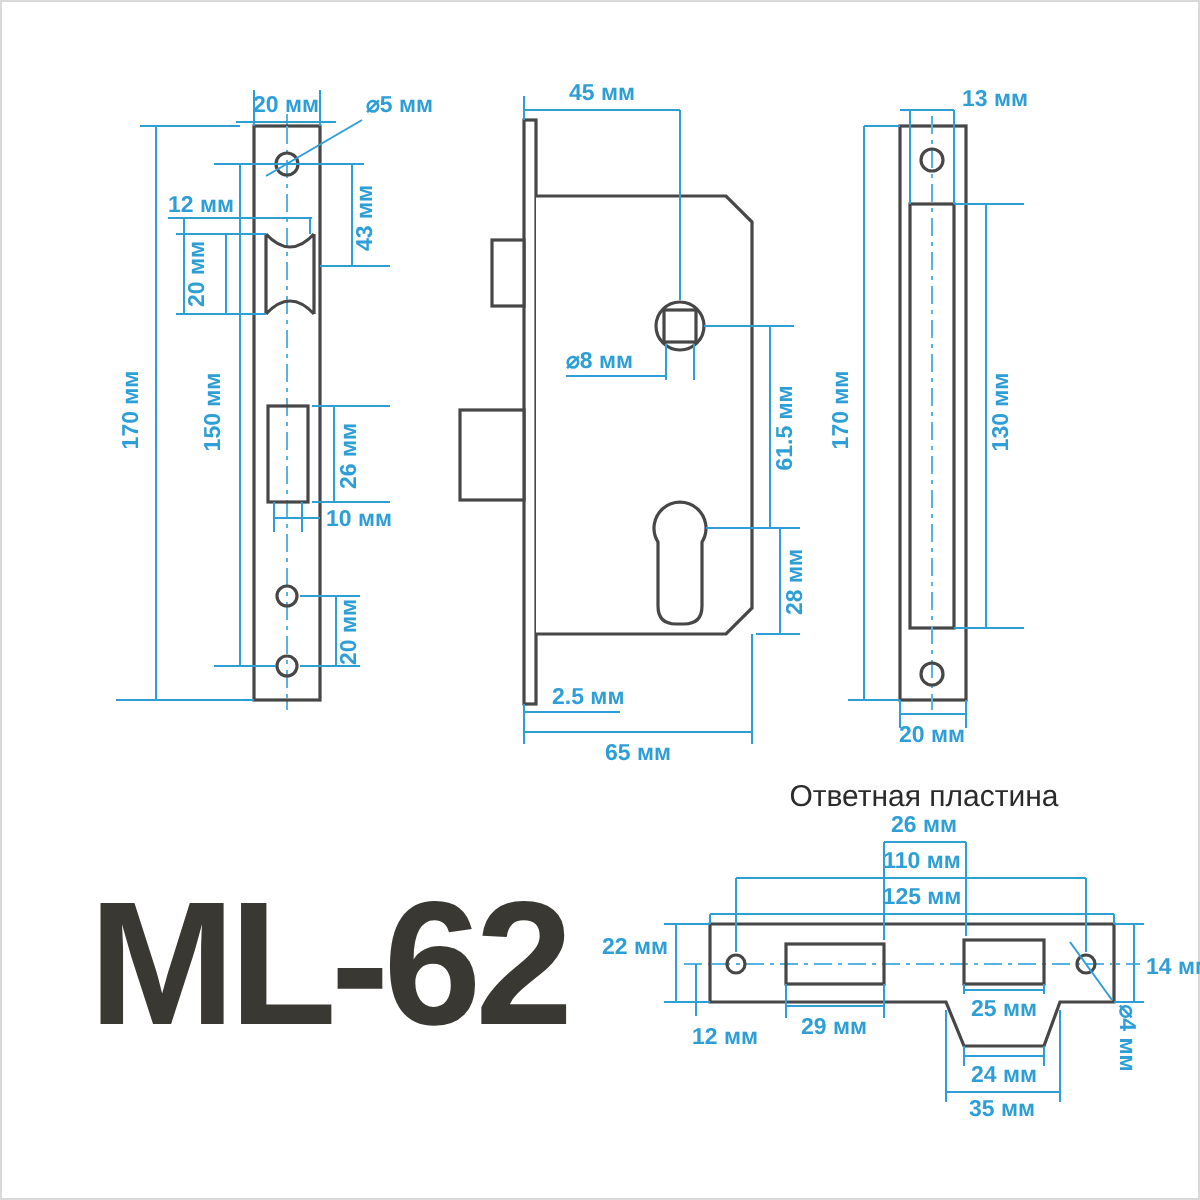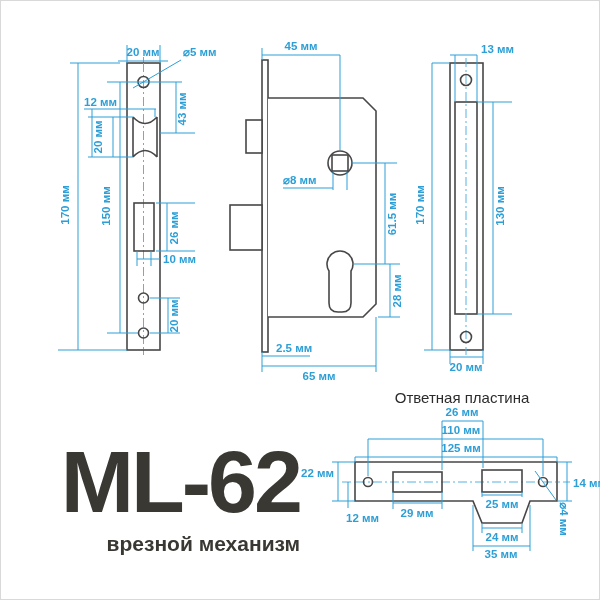--- a/index.html
+++ b/index.html
@@ -6,21 +6,21 @@
   body{width:600px;height:600px;background:#ffffff;position:relative;
        font-family:"Liberation Sans", sans-serif;overflow:hidden;}
   .frame{position:absolute;inset:0;border:1px solid #d9d9d9;pointer-events:none;}
   svg{position:absolute;left:0;top:0;}
   .outline{stroke:#474747;stroke-width:1.6;fill:none;}
   .outline-fill{stroke:#474747;stroke-width:1.6;fill:#ffffff;}
   .dim{stroke:#2d9fd6;stroke-width:1;fill:none;}
   .cl{stroke:#57b4e0;stroke-width:1;fill:none;stroke-dasharray:9 3 2 3;}
   .dim-label{fill:#2d9fd6;font:bold 11.5px "Liberation Sans", sans-serif;}
   .strike-title{fill:#2b2b2b;font:15px "Liberation Sans", sans-serif;}
-  .brand{position:absolute;left:28px;top:438px;width:272px;text-align:right;
+  .brand{position:absolute;left:28px;top:438px;width:272px;text-align:center;
          color:#3a3833;}
   .brand .model{font-size:88px;font-weight:800;letter-spacing:-3px;line-height:1;
                 font-family:"Liberation Sans", sans-serif;}
   .brand .sub{font-size:21px;font-weight:700;margin-top:6px;
               font-family:"Liberation Sans", sans-serif;}
 </style>
 </head>
 <body>
 
 <div class="frame"></div>
@@ -194,14 +194,13 @@
     <text class="dim-label" x="502" y="508" text-anchor="middle">25 мм</text>
     <text class="dim-label" x="502" y="541" text-anchor="middle">24 мм</text>
     <text class="dim-label" x="501" y="558" text-anchor="middle">35 мм</text>
     <text class="dim-label" x="573" y="487">14 мм</text>
     <text class="dim-label" x="560" y="519" text-anchor="middle" transform="rotate(90 560 519)">⌀4 мм</text>
   </g>
 </svg>
 
 <div class="brand">
   <div class="model">ML-62</div>
-  <div class="sub">врезной механизм</div>
 </div>
 
 </body></html>

